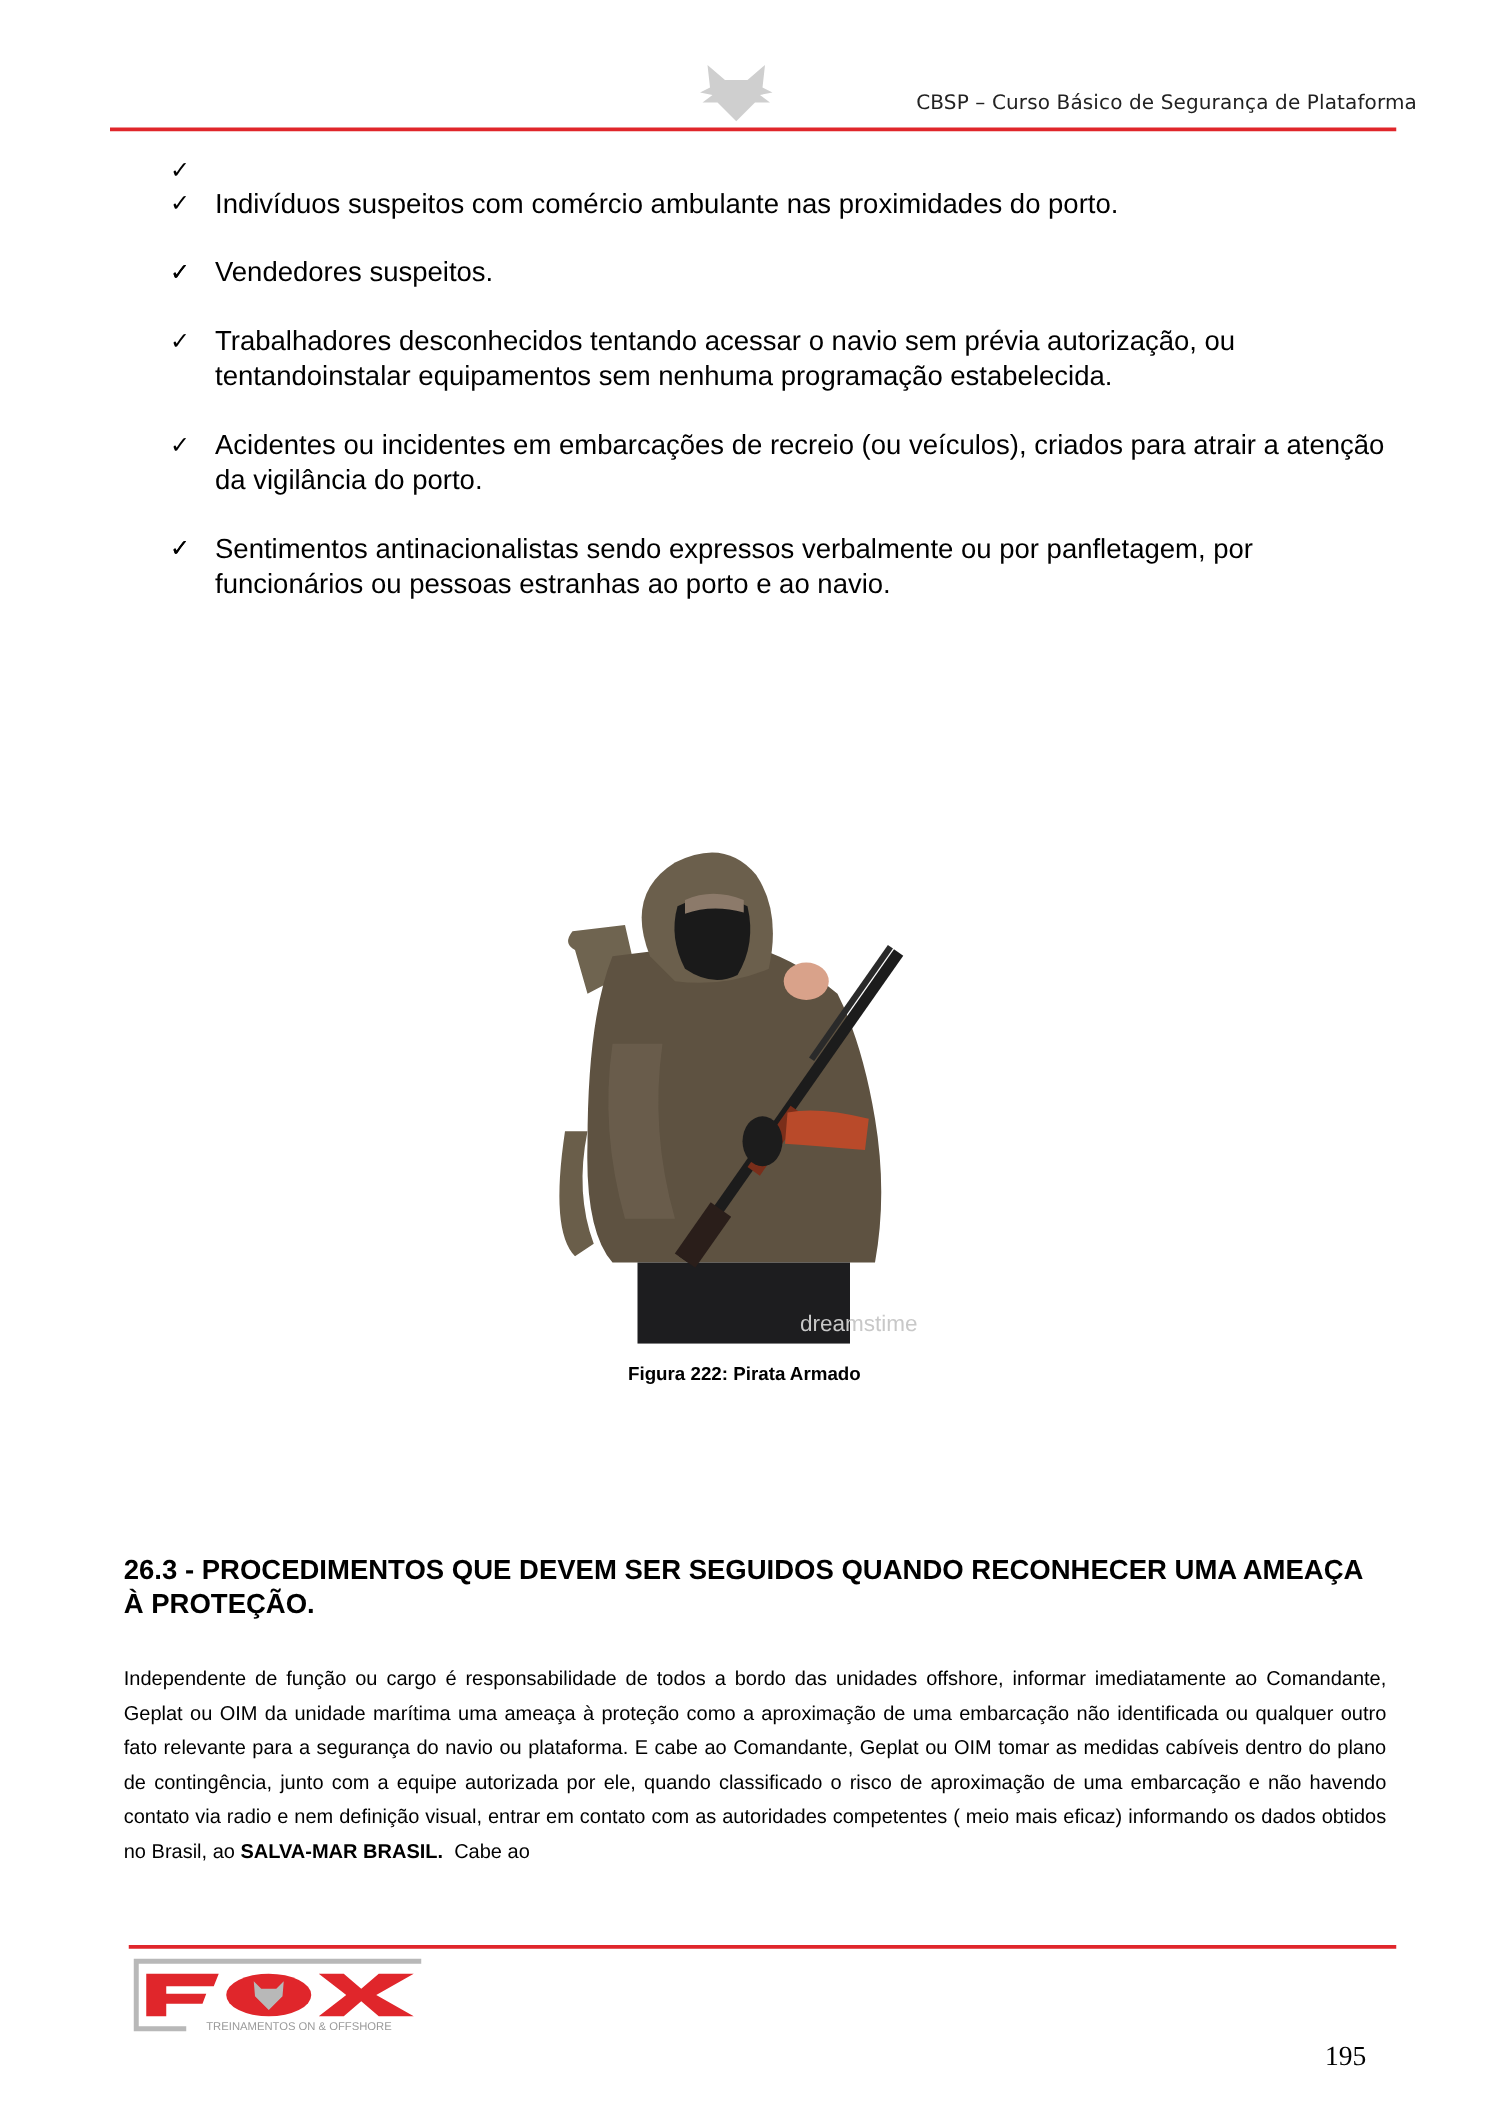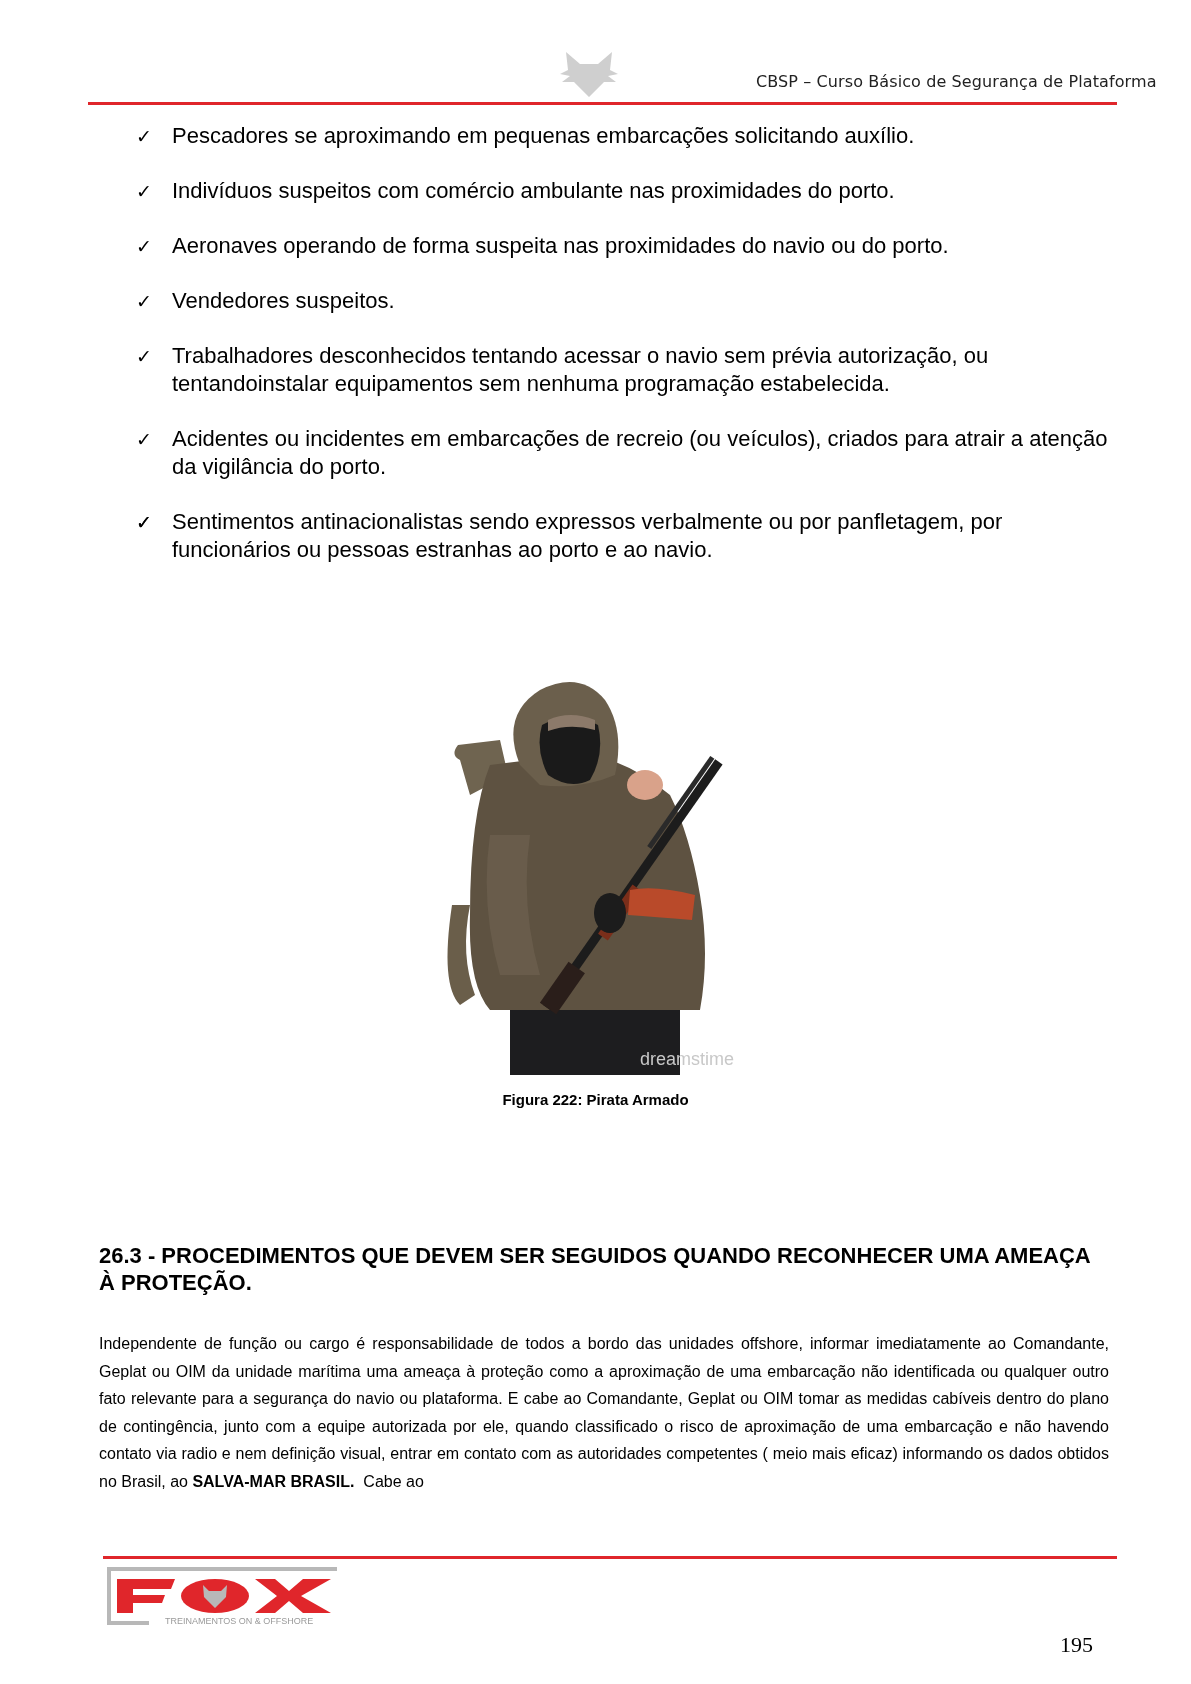--- a/index.html
+++ b/index.html
@@ -2,21 +2,21 @@
 <html><head>
   <meta charset="utf-8">
   <style>
     html, body { margin: 0; padding: 0; background: #ffffff; }
     body { width: 1191px; height: 1684px; position: relative; overflow: hidden;
            font-family: "Liberation Sans", sans-serif; color: #000; }
     .abs { position: absolute; }
 
     
     .hdr-fox { left: 558px; top: 50px; width: 62px; height: 48px; }
-    .hdr-title { left: 756px; top: 72px; font-family: "DejaVu Sans", sans-serif;
+    .hdr-title { left: 733px; top: 72px; font-family: "DejaVu Sans", sans-serif;
                  font-size: 16px; color: #222; letter-spacing: 0.1px; }
     .hdr-line { left: 88px; top: 102px; width: 1029px; height: 3px; background: #e0262b; }
 
     
     .bullets { left: 136px; top: 122px; width: 980px; margin: 0; padding: 0; list-style: none; }
     .bullet { position: relative; padding-left: 36px; font-size: 22px; line-height: 28px;
               margin: 0 0 27px 0; }
     .bullet .check { position: absolute; left: 0; top: 0; font-family: "DejaVu Sans", sans-serif;
                      font-size: 19px; }
 
@@ -45,29 +45,27 @@
   <svg width="62" height="48" viewBox="0 0 62 48">
     <path d="M8 2 L22 14 L40 14 L54 2 L52 20 L60 24 L50 26 L58 32 L46 32 L31 47 L16 32 L4 32 L12 26 L2 24 L10 20 Z" fill="#cfcfcf"></path>
   </svg>
 </div>
 <div class="abs hdr-title">CBSP – Curso Básico de Segurança de Plataforma</div>
 <div class="abs hdr-line"></div>
 
 <ul class="abs bullets">
   <li class="bullet">
     <span class="check">✓</span>
-    <span>Pescadores se aproximando em pequenas embarcações solicitando auxílio.</span>
   </li>
   <li class="bullet">
     <span class="check">✓</span>
     <span>Indivíduos suspeitos com comércio ambulante nas proximidades do porto.</span>
   </li>
   <li class="bullet">
     <span class="check">✓</span>
-    <span>Aeronaves operando de forma suspeita nas proximidades do navio ou do porto.</span>
   </li>
   <li class="bullet">
     <span class="check">✓</span>
     <span>Vendedores suspeitos.</span>
   </li>
   <li class="bullet">
     <span class="check">✓</span>
     <span>Trabalhadores desconhecidos tentando acessar o navio sem prévia autorização, ou tentandoinstalar equipamentos sem nenhuma programação estabelecida.</span>
   </li>
   <li class="bullet">

